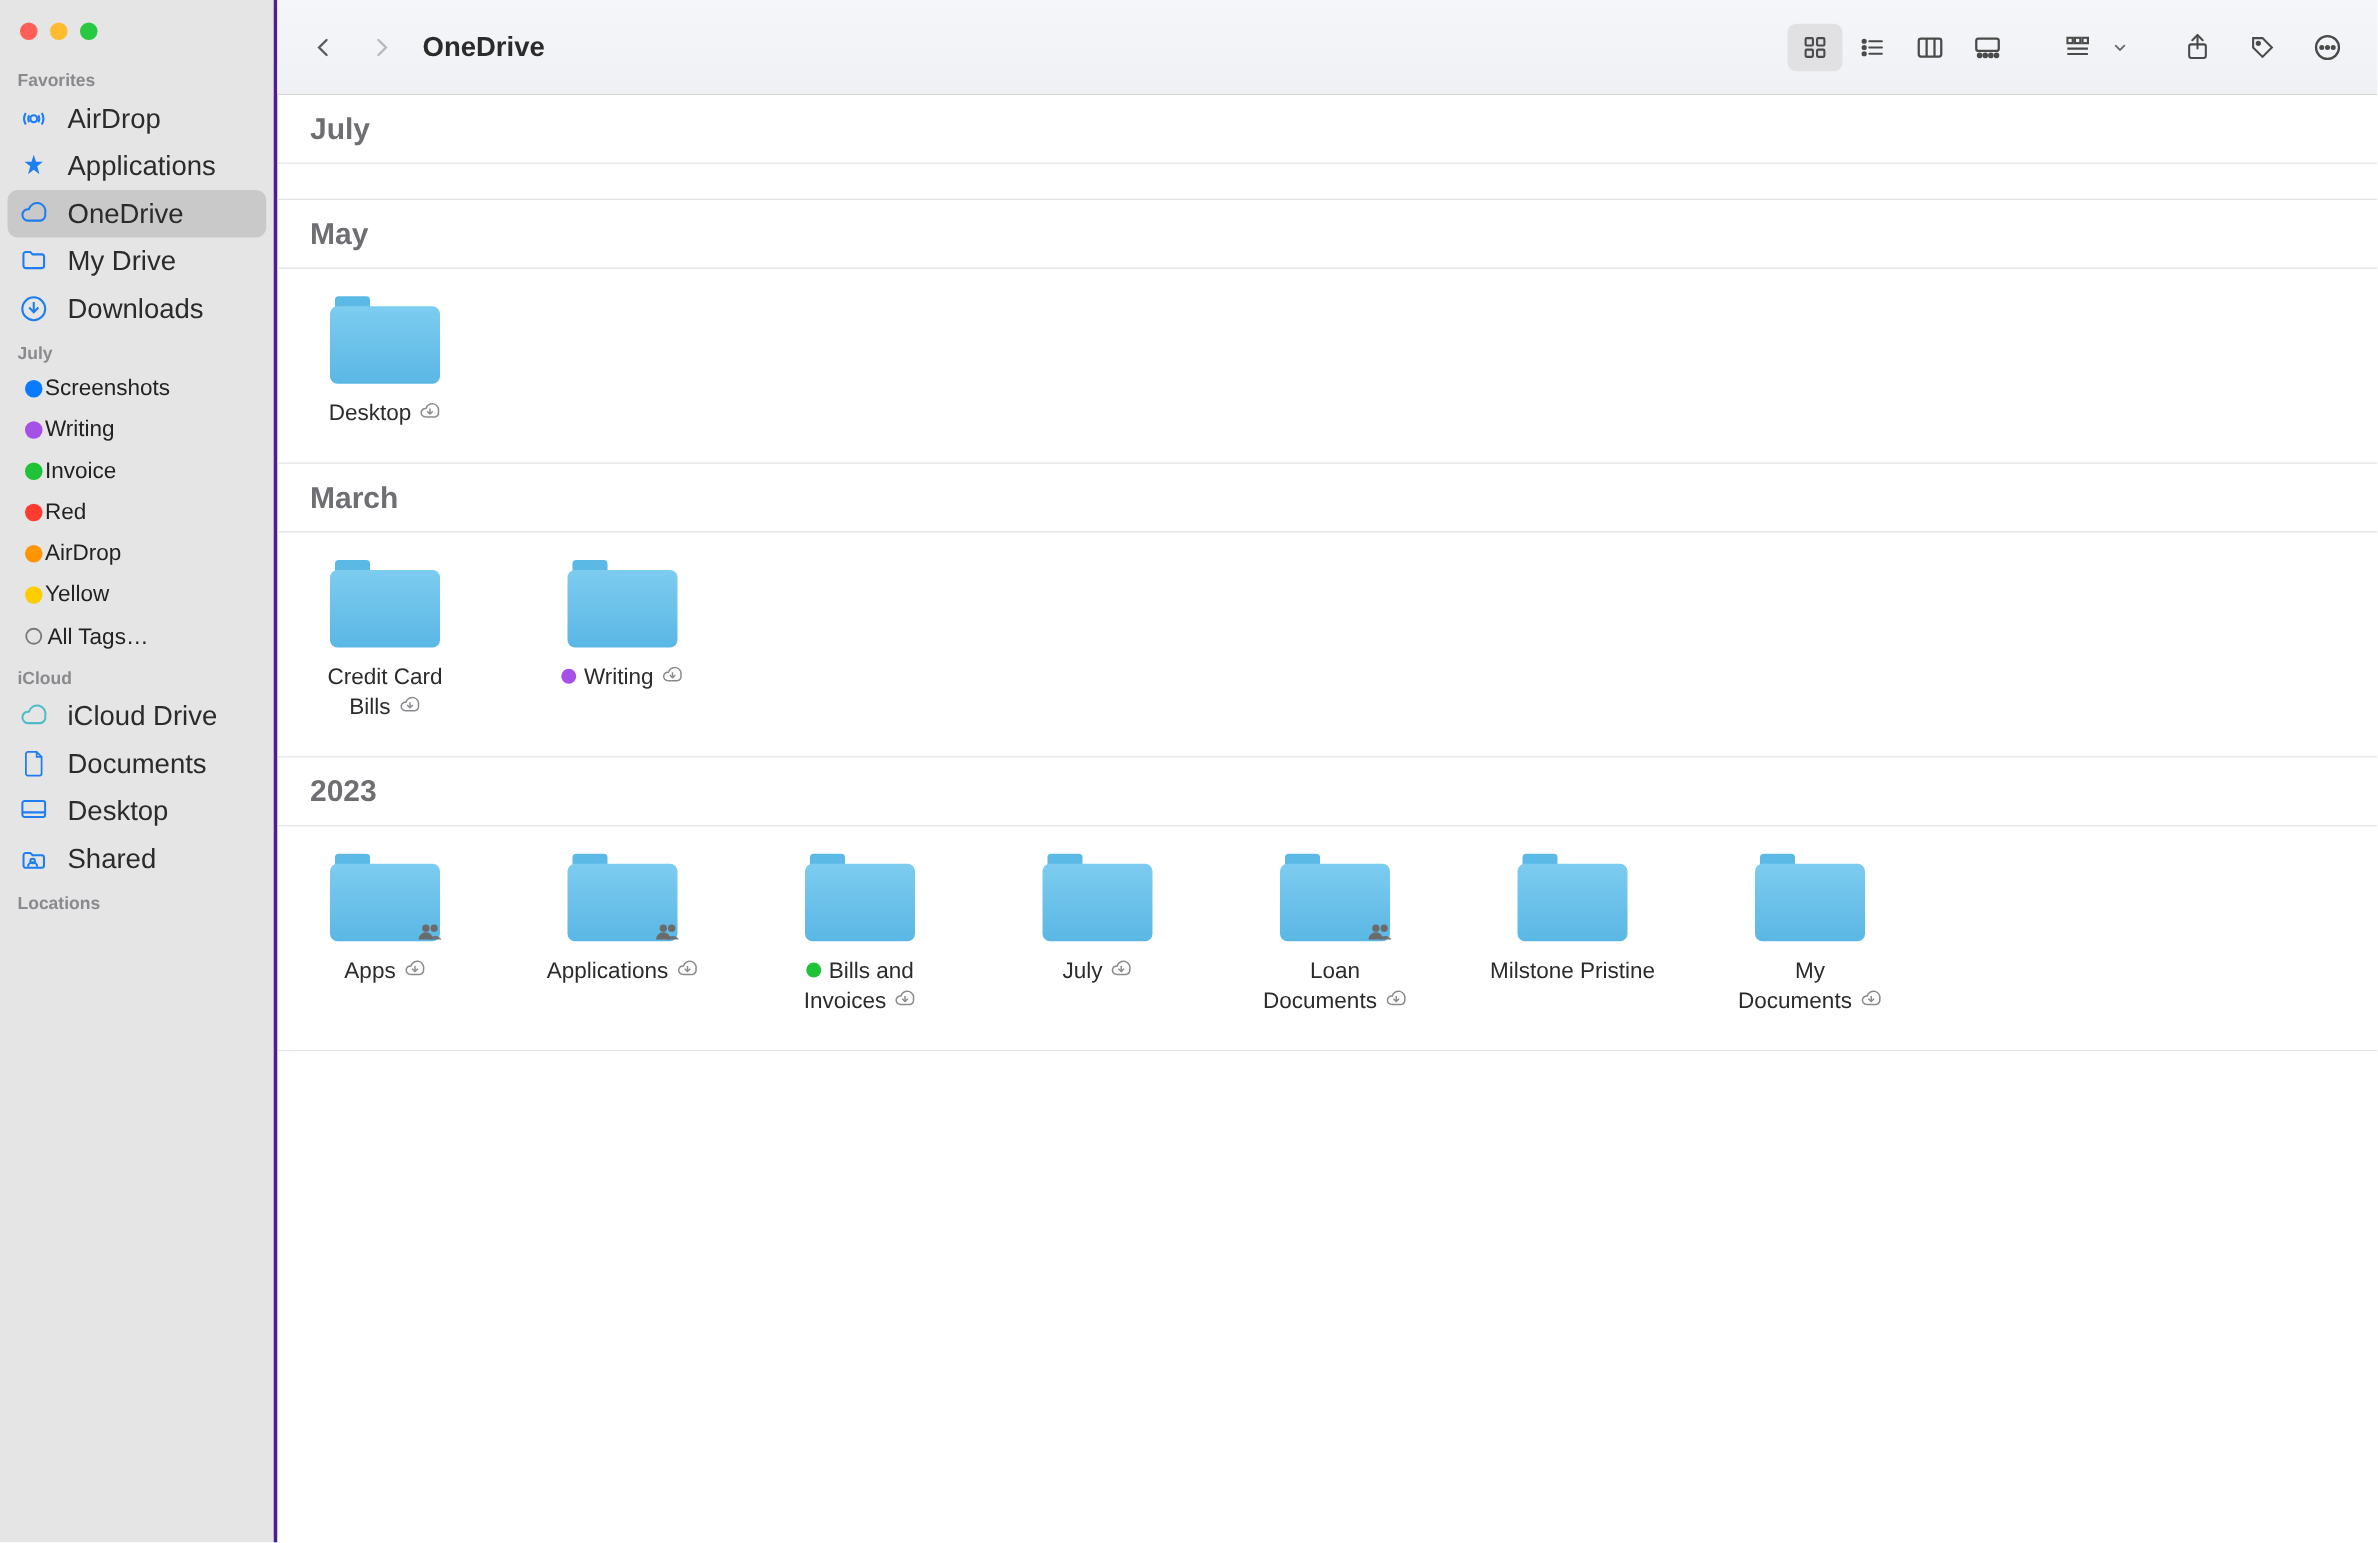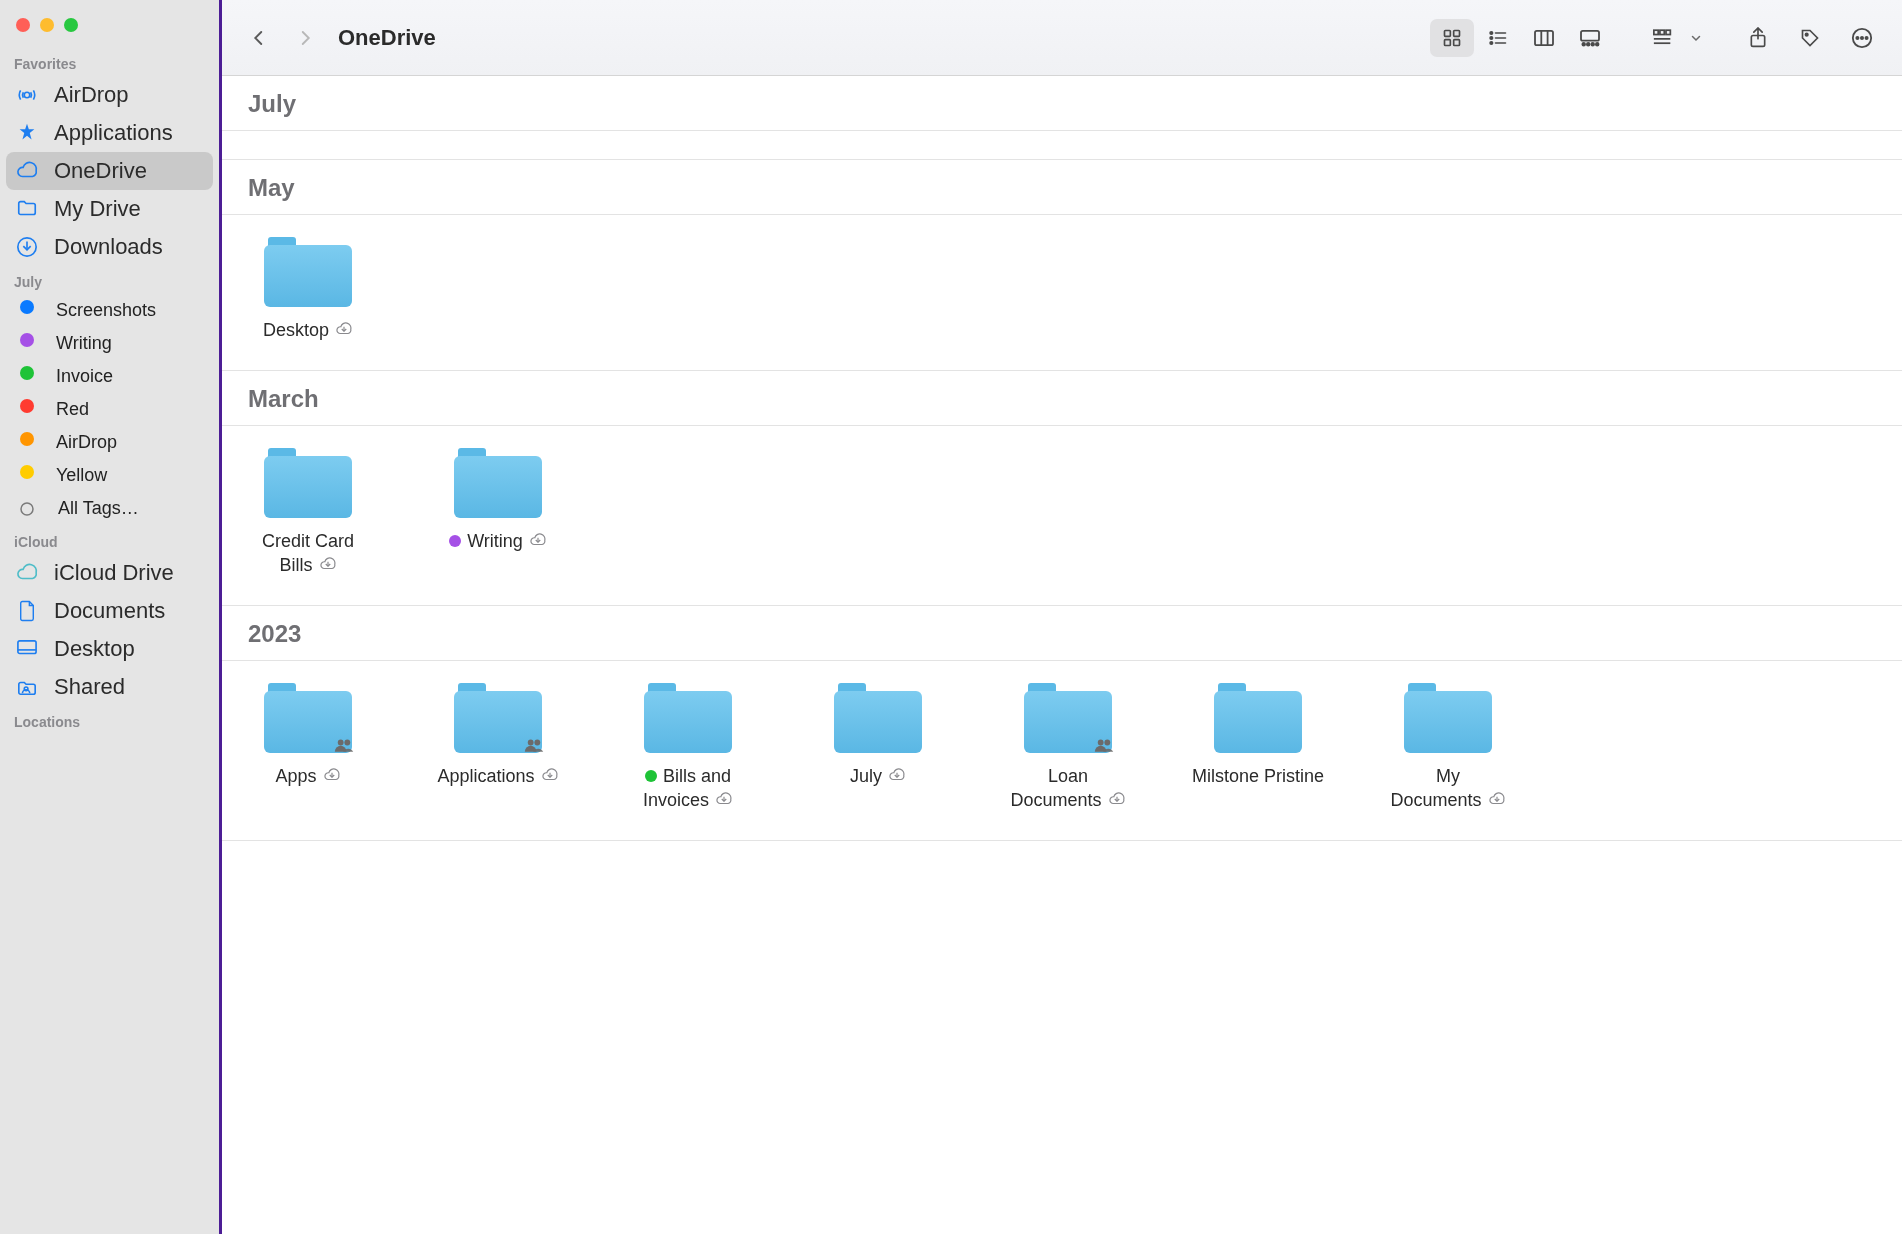--- a/index.html
+++ b/index.html
@@ -9,21 +9,21 @@
 
 .sidebar { width: 222px; height: 100vh; background: #e5e5e5; border-right: 3px solid #4c1d95; padding: 8px 6px 0 6px; overflow-y: auto; }
 .traffic { display: flex; gap: 10px; padding: 10px 0 16px 10px; }
 .tl { width: 14px; height: 14px; border-radius: 50%; }
 .tl.close { background:#ff5f57;} .tl.min{background:#febc2e;} .tl.max{background:#28c840;}
 .section-label { font-size: 14px; font-weight: 600; color: #8a8a8e; padding: 8px 8px 4px 8px; }
 .sb-item { display:flex; align-items:center; gap:16px; padding:6px 10px; border-radius:8px; cursor:default; font-size:22px; color:#2b2b2b; }
 .sb-item.selected{ background:#c9c9c9; }
 .sb-icon { width:22px; height:22px; display:flex; align-items:center; justify-content:center; flex:0 0 22px; }
 .tag-dot{ width:14px; height:14px; border-radius:50%; flex:0 0 14px; margin-left:4px; margin-right:2px;}
-.tag-item{ display:flex; align-items:flex-start; gap:20px; padding:6px 10px; font-size:18px; cursor:default; border-radius:8px;}
+.tag-item{ display:flex; align-items:center; gap:0; padding:6px 10px; font-size:18px; cursor:default; border-radius:8px;}
 
 
 .main{ flex:1; display:flex; flex-direction:column; height:100vh; background:#fff; }
 .toolbar{ height:76px; background:linear-gradient(#f5f6f9,#f0f1f4); border-bottom:1px solid #d5d5d5; display:flex; align-items:center; padding:0 18px; gap:8px; }
 .navbtn{ width:38px; height:38px; border-radius:8px; display:flex; align-items:center; justify-content:center; color:#5a5a5a; }
 .navbtn.disabled{ color:#b5b5b5; }
 .title{ font-size:22px; font-weight:700; color:#2b2b2b; margin-left:6px; }
 .spacer{ flex:1; }
 .tb-group{ display:flex; gap:2px; background:transparent; border-radius:8px; padding:2px; }
 .tb-btn{ width:44px; height:38px; border-radius:7px; display:flex; align-items:center; justify-content:center; color:#555; }

